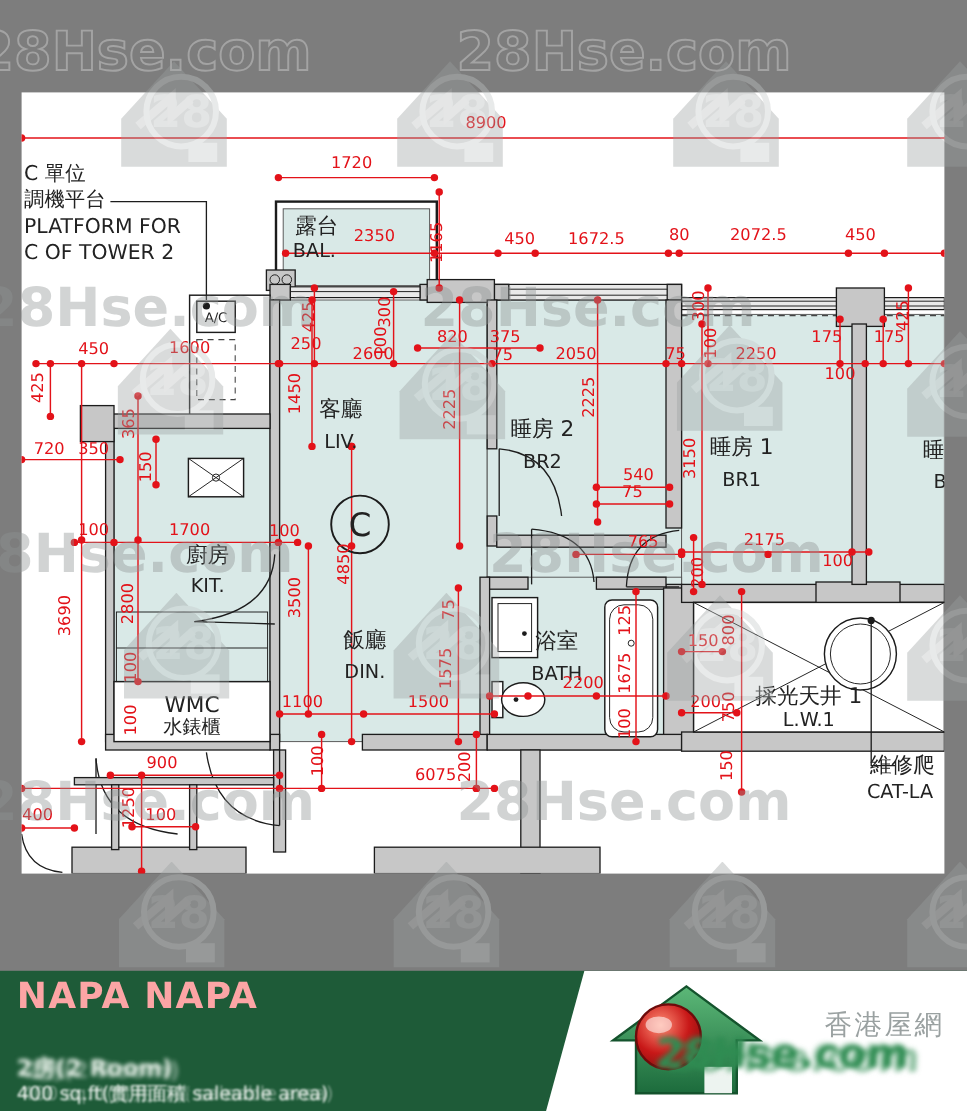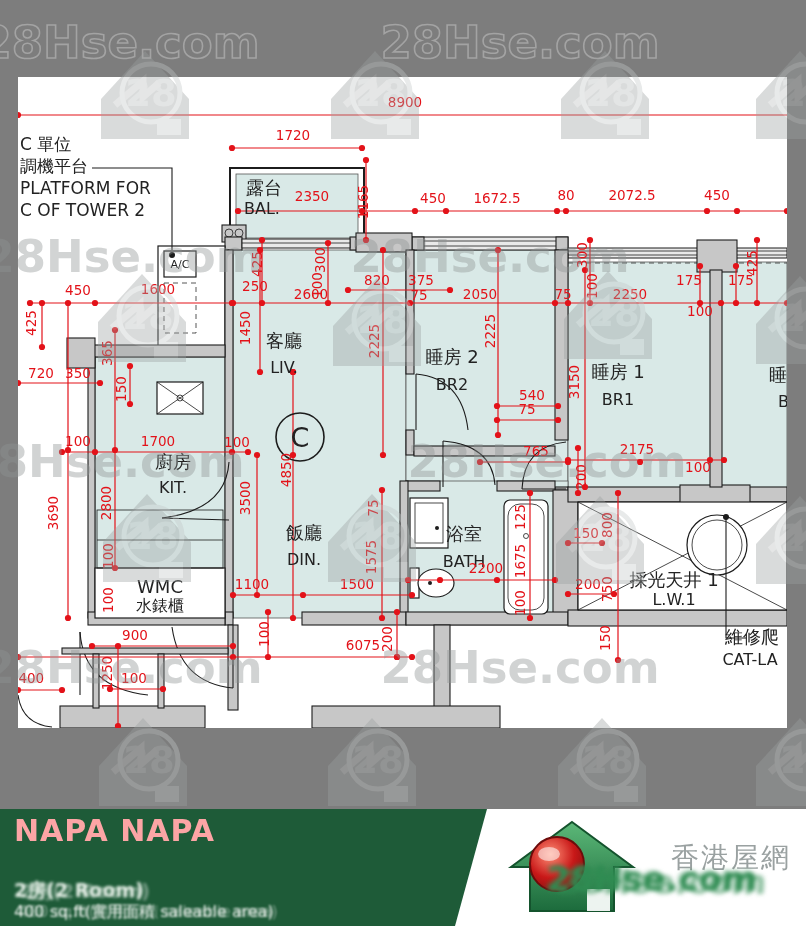--- a/index.html
+++ b/index.html
@@ -30,21 +30,21 @@
   
   .footer{position:absolute;left:0;top:809px;width:806px;height:117px;background:#1e5b38;z-index:10}
   .f-title{position:absolute;left:14px;top:4px;color:#fca5a5;font-size:30px;font-weight:bold;letter-spacing:1px}
   .f-addr{position:absolute;left:14px;top:40px;color:#fff;font-size:23px;font-weight:bold}
   .f-l3{position:absolute;left:14px;top:69px;color:#e9f2ea;font-size:19px;font-weight:bold;
         filter:blur(1.8px);text-shadow:6px 1px 0 rgba(233,242,234,.45)}
   .f-l4{position:absolute;left:14px;top:93px;color:#f2f6f2;font-size:16px;
         filter:blur(1.1px);text-shadow:4px 0 0 rgba(242,246,242,.4)}
   .panel{position:absolute;right:0;top:0;width:351px;height:117px;background:#fff;
          clip-path:polygon(32px 0,351px 0,351px 117px,0 117px)}
-  .brand-zh{position:absolute;left:216px;top:30px;color:#9aa1a1;font-size:28px;letter-spacing:2px}
+  .brand-zh{position:absolute;left:232px;top:30px;color:#9aa1a1;font-size:23px;letter-spacing:2px}
   .ghost{position:absolute;left:92px;top:50px;color:#2f8c52;font-size:34px;font-weight:bold;
          transform:skewX(-4deg);filter:blur(2px);
          text-shadow:9px 3px 0 rgba(47,140,82,.55), -3px -2px 0 rgba(47,140,82,.35)}
 </style>
 </head>
 <body>
 
 <div class="frame"></div>
 
 <div class="plan-white"></div>

